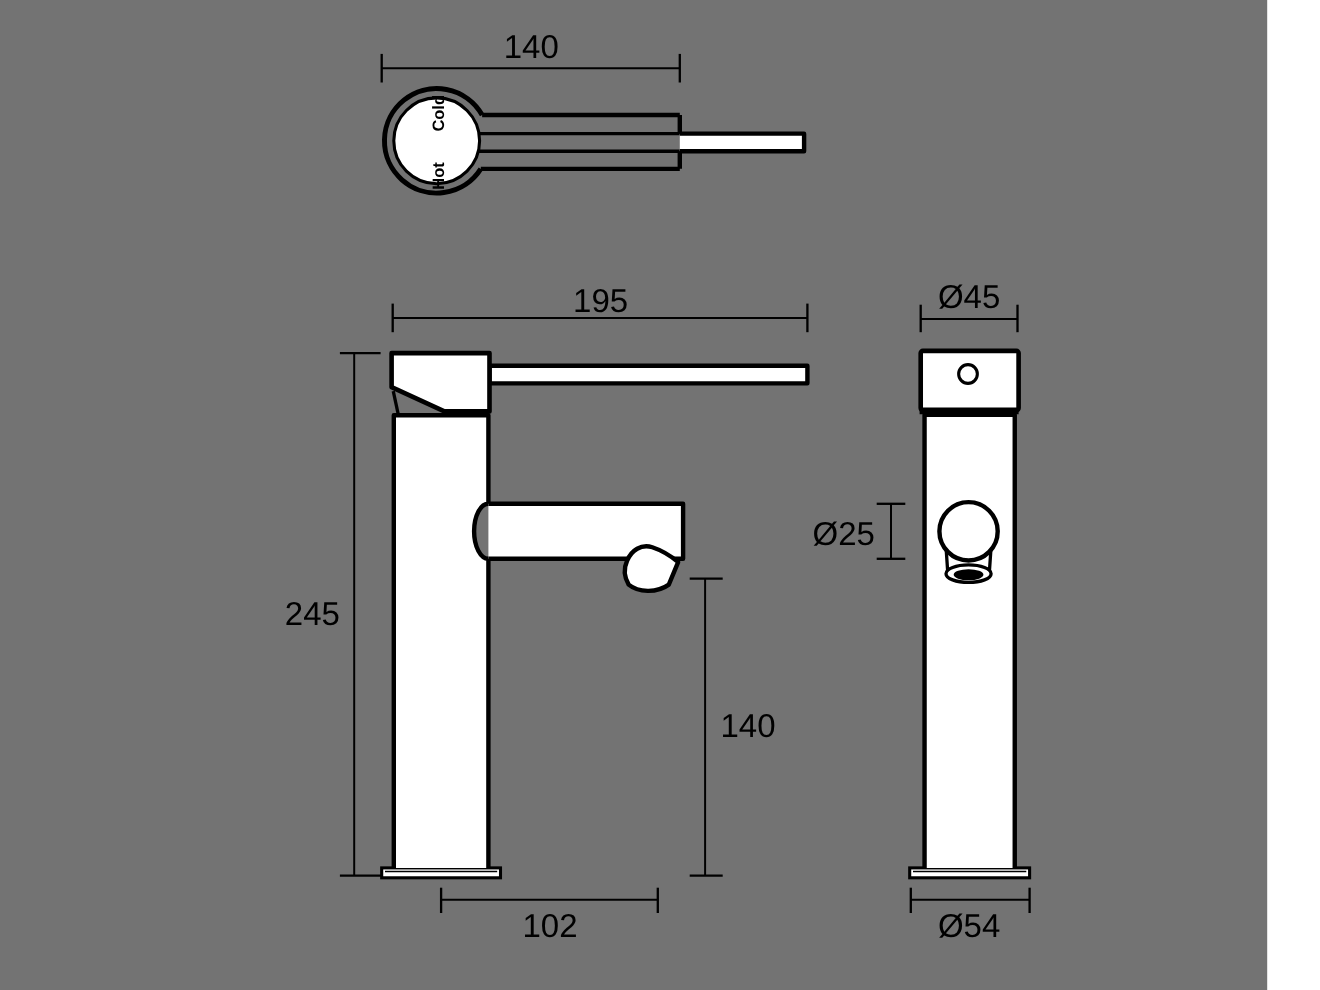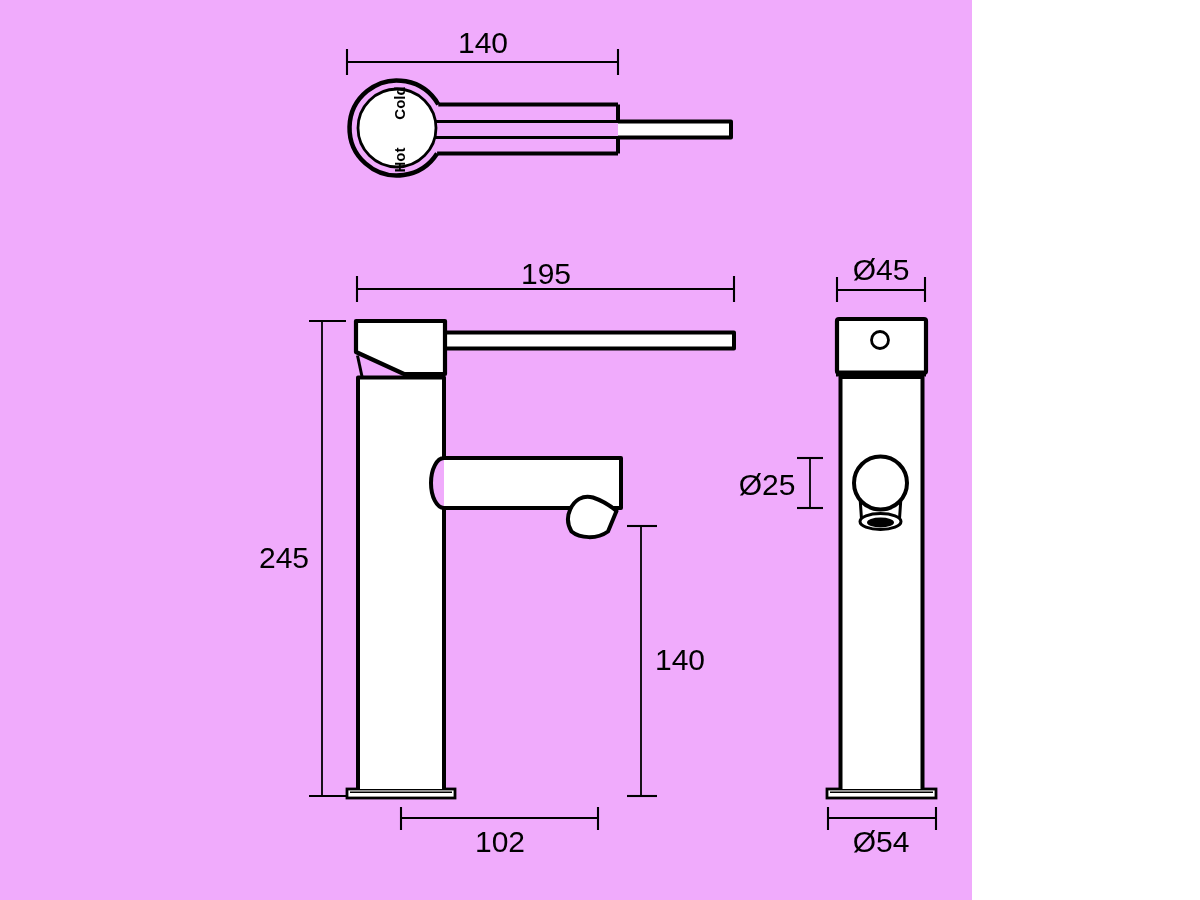--- a/index.html
+++ b/index.html
@@ -5,23 +5,23 @@
   html, body {
     margin: 0;
     padding: 0;
     background: #ffffff;
     width: 1200px;
     height: 900px;
     overflow: hidden;
   }
   #stage {
     position: relative;
-    width: 972px;
+    width: 1152px;
     height: 900px;
-    background: #f0abfc;
+    background: #737373;
   }
   svg { display: block; }
   svg text {
     font-family: "Liberation Sans", sans-serif;
     fill: #000000;
   }
   .dim-text {
     font-size: 30px;
     font-weight: 400;
   }

